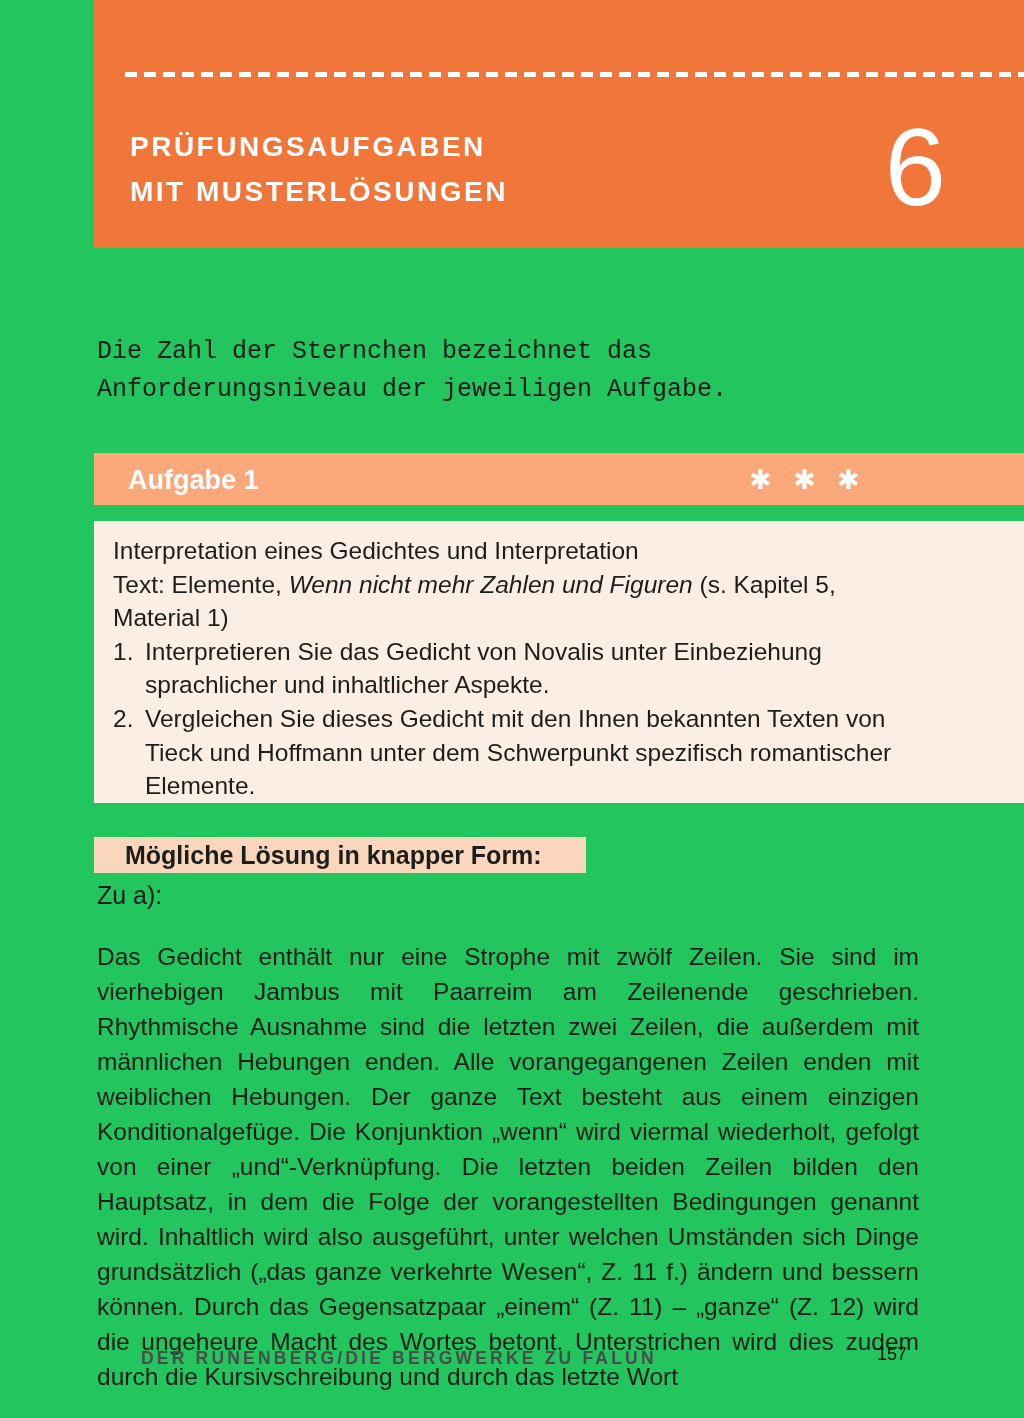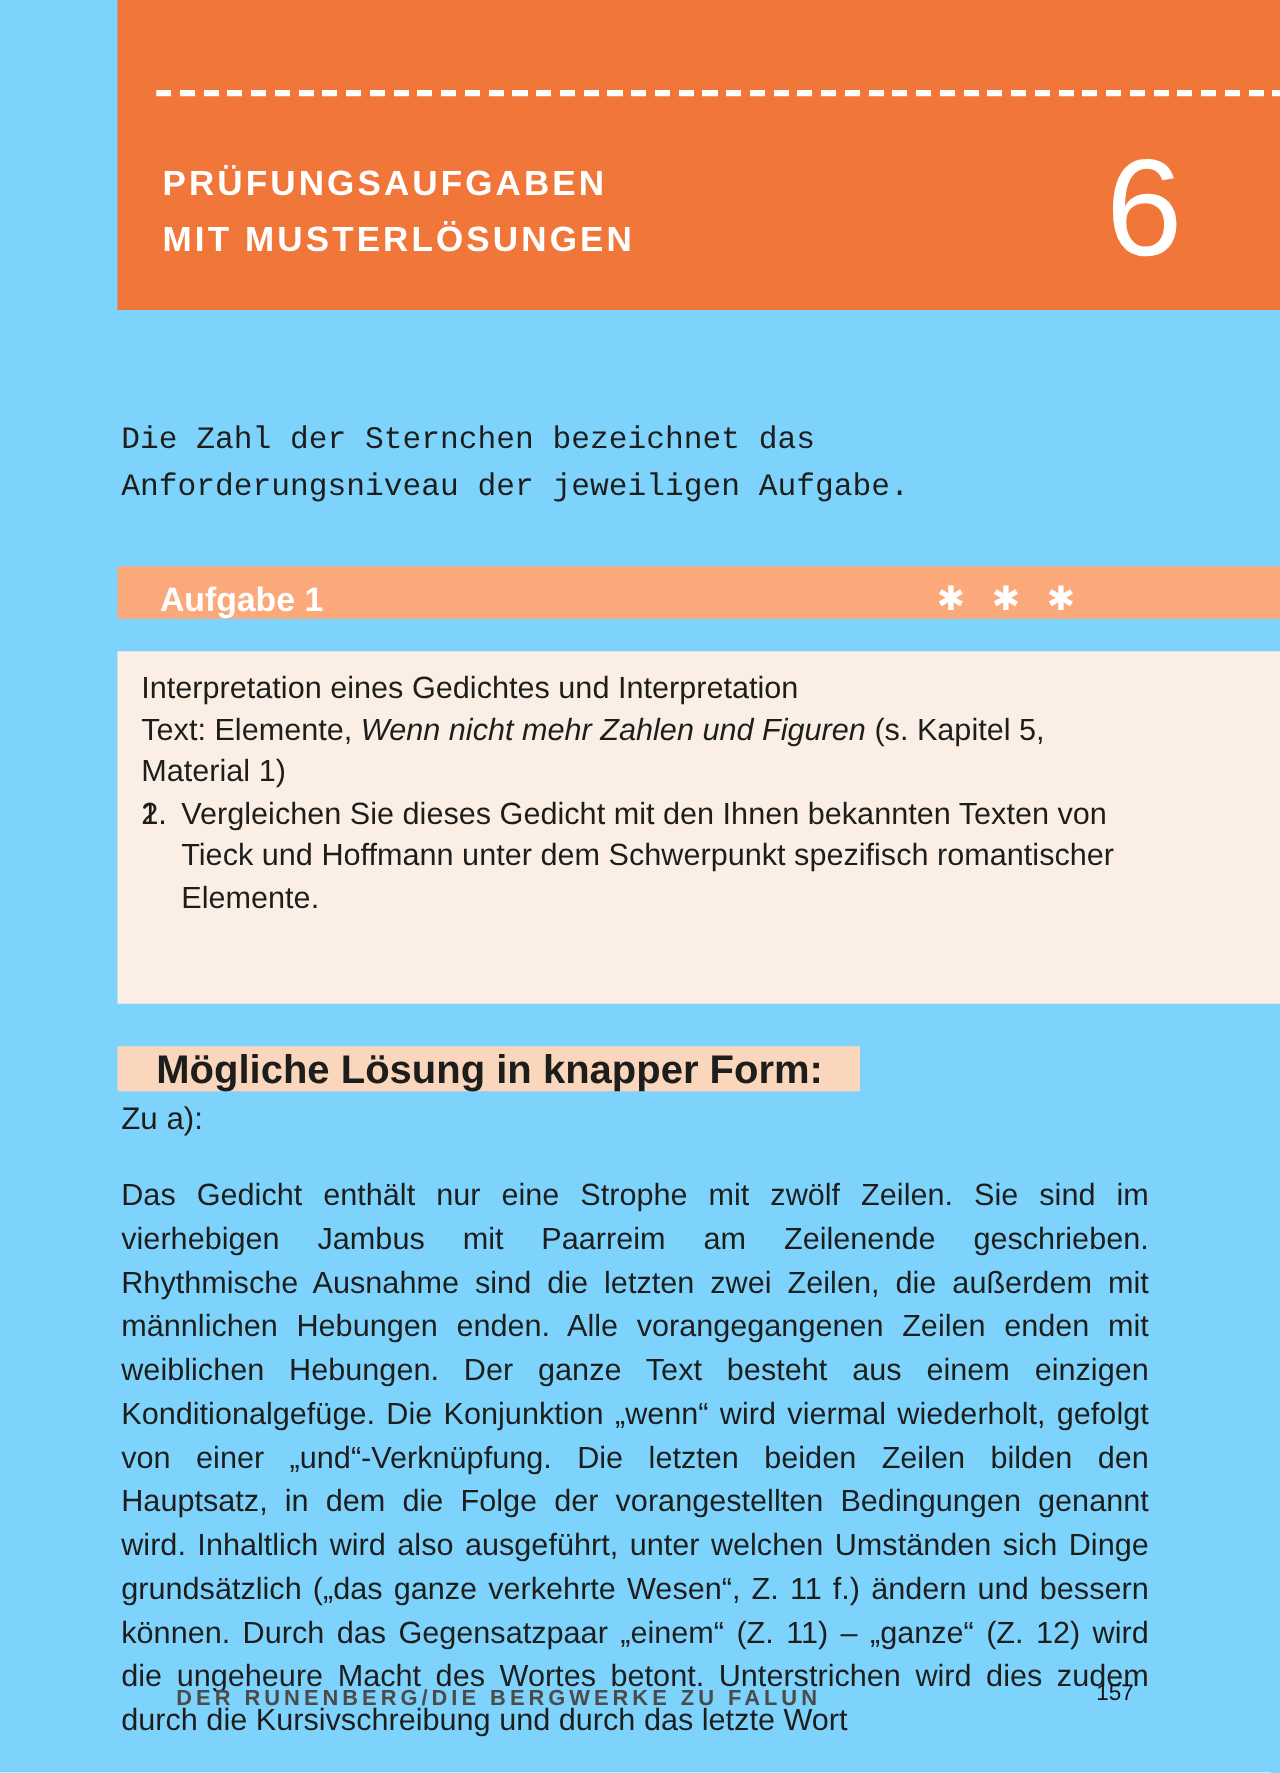--- a/index.html
+++ b/index.html
@@ -4,21 +4,21 @@
 <style>
   html, body { margin: 0; padding: 0; background: #ffffff; }
   body {
     font-family: "Liberation Sans", "DejaVu Sans", sans-serif;
     color: var(--text-black, #1d1d1b);
   }
   .page {
     position: relative;
     width: 1024px;
     height: 1418px;
-    background: #7dd3fc;
+    background: #22c55e;
     overflow: hidden;
   }
 
   
   .chapter-box {
     position: absolute;
     left: 94px; top: 0; right: 0;
     height: 248px;
     background: var(--chapter-orange, #F0763A);
   }
@@ -54,21 +54,21 @@
     width: 840px;
     font-size: 25px;
     line-height: 38px;
     font-family: Liberation Mono, monospace;
   }
 
   
   .task-banner {
     position: absolute;
     left: 94px; top: 453px; right: 0;
-    height: 42px;
+    height: 52px;
     background: var(--banner-orange, #FBA87B);
   }
   .task-banner-title {
     position: absolute;
     left: 34px; top: 12px;
     color: #ffffff;
     font-size: 27px;
     font-weight: bold;
   }
   .task-banner-stars {
@@ -96,22 +96,22 @@
   .task-list { margin: 0; padding: 0; list-style: none; }
   .task-list li { position: relative; padding-left: 32px; }
   .task-list .li-num { position: absolute; left: 0; top: 0; }
 
   
   .solution-heading {
     position: absolute;
     left: 94px; top: 837px;
     height: 36px;
     background: var(--highlight-peach, #FAD7BC);
-    padding: 0 30px 0 31px;
-    font-size: 32px;
+    padding: 0 44px 0 31px;
+    font-size: 25px;
     font-weight: bold;
     line-height: 36px;
     white-space: nowrap;
   }
   .solution-sub {
     position: absolute;
     left: 97px; top: 881px;
     font-size: 25px;
   }
   .solution-paragraph {
@@ -161,20 +161,21 @@
     <span class="task-banner-title">Aufgabe 1</span>
     <span class="task-banner-stars">✱ ✱ ✱</span>
   </div>
 
   <div class="task-box">
     <div>Interpretation eines Gedichtes und Interpretation</div>
     <div><span>Text: Elemente, </span><em>Wenn nicht mehr Zahlen und Figuren</em><span> (s. Kapitel 5, Material 1)</span></div>
     <ol class="task-list">
       <li>
         <span class="li-num">1.</span>
+        <span>Interpretieren Sie das Gedicht von Novalis unter Einbeziehung sprachlicher und inhaltlicher Aspekte.</span>
       </li>
       <li>
         <span class="li-num">2.</span>
         <span>Vergleichen Sie dieses Gedicht mit den Ihnen bekannten Texten von Tieck und Hoffmann unter dem Schwerpunkt spezifisch romantischer Elemente.</span>
       </li>
     </ol>
   </div>
 
   <div class="solution-heading">Mögliche Lösung in knapper Form:</div>
   <div class="solution-sub">Zu a):</div>

